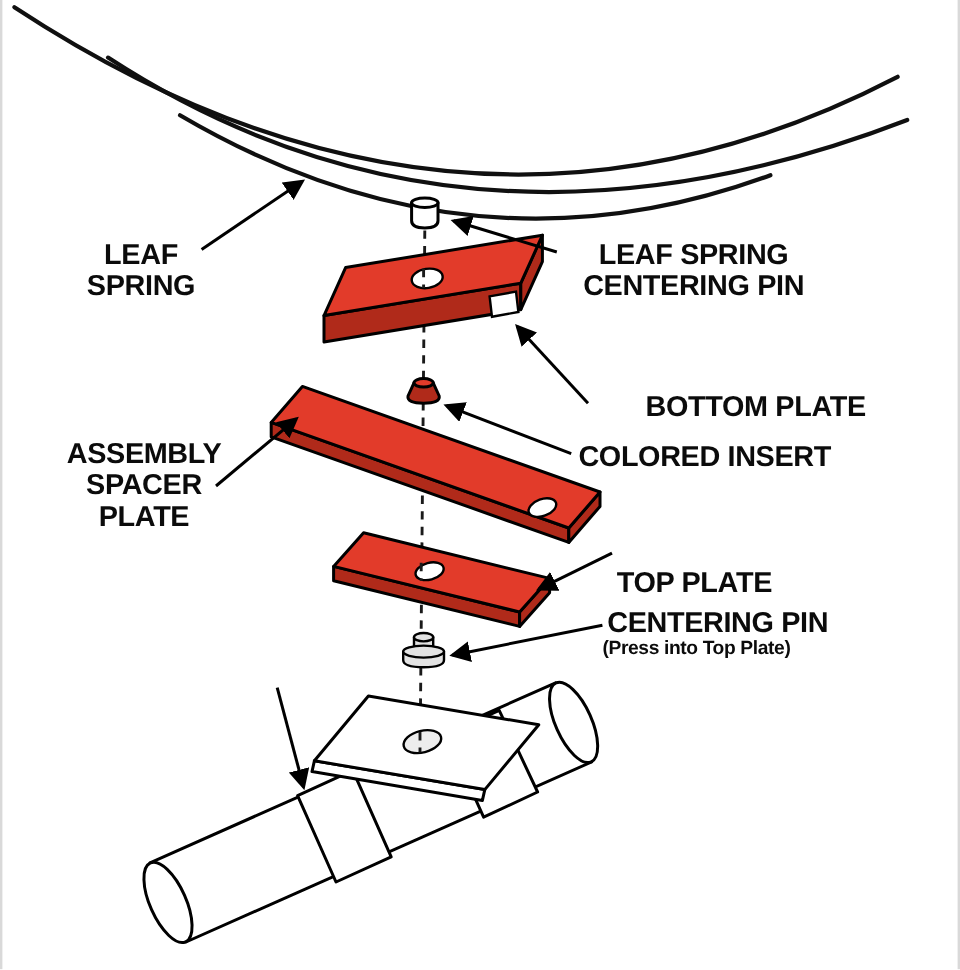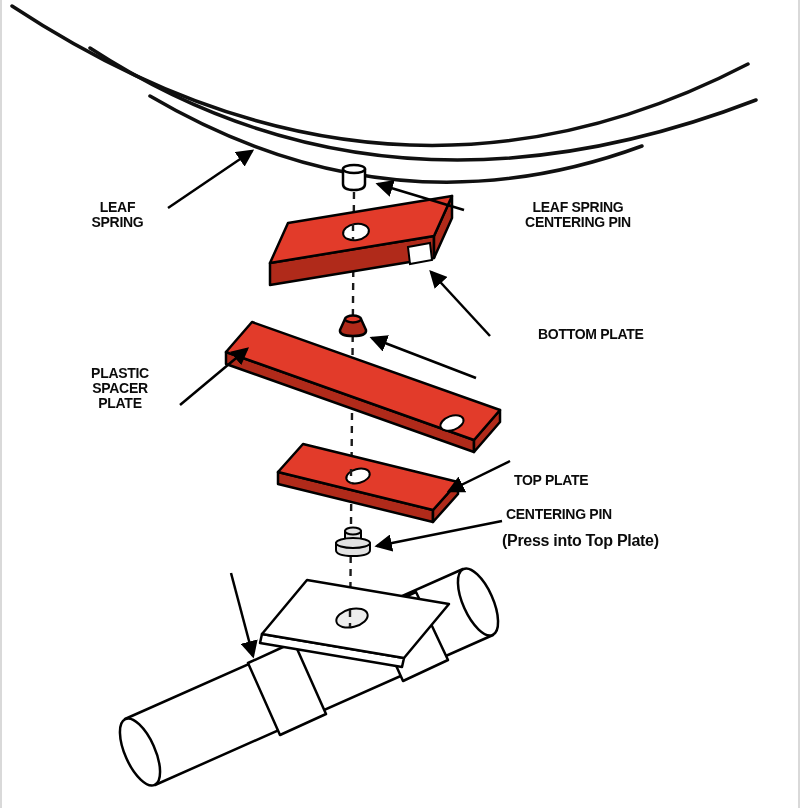--- a/index.html
+++ b/index.html
@@ -11,21 +11,21 @@
   }
   html,body{margin:0;padding:0;background:#fff;}
   .stage{
     position:relative;width:800px;height:808px;background:var(--background);
     overflow:hidden;font-family:"Liberation Sans","DejaVu Sans",sans-serif;
   }
   .edge{position:absolute;top:0;bottom:0;width:2px;background:#d9d9d9;}
   .edge.left{left:0;} .edge.right{right:0;}
   svg{position:absolute;left:0;top:0;}
   .lbl{
-    position:absolute;font-weight:700;font-size:14px;line-height:1.08;
+    position:absolute;font-weight:700;font-size:24px;line-height:1.08;
     color:#0b0b0b;white-space:pre-line;letter-spacing:-0.3px;
   }
   .lbl.center{text-align:center;}
   .lbl.note{font-size:16px;}
   .part-top{fill:var(--part-red);stroke:var(--outline);stroke-width:2.5;stroke-linejoin:round;}
   .part-side{fill:var(--part-red-dark);stroke:var(--outline);stroke-width:2.5;stroke-linejoin:round;}
   .hole{fill:#ffffff;stroke:var(--outline);stroke-width:2;}
   .white-part{fill:#ffffff;stroke:var(--outline);stroke-width:2.5;stroke-linejoin:round;}
   .gray-part{fill:var(--metal-gray);stroke:var(--outline);stroke-width:2;stroke-linejoin:round;}
   .arc{fill:none;stroke:#101010;stroke-width:3.5;stroke-linecap:round;}
@@ -123,22 +123,23 @@
   </svg>
 
   <div class="lbl center" style="left:50px;top:200px;width:135px;">LEAF
 SPRING</div>
 
   <div class="lbl center" style="left:468px;top:200px;width:220px;">LEAF SPRING
 CENTERING PIN</div>
 
   <div class="lbl" style="left:494px;top:327px;width:220px;margin-left:44px;">BOTTOM PLATE</div>
 
+  <div class="lbl" style="left:482px;top:368px;width:240px;">COLORED INSERT</div>
 
-  <div class="lbl center" style="left:50px;top:366px;width:140px;">PLASTIC
+  <div class="lbl center" style="left:50px;top:366px;width:140px;">ASSEMBLY
 SPACER
 PLATE</div>
 
   <div class="lbl" style="left:514px;top:449px;width:180px;margin-top:24px;">TOP PLATE</div>
 
   <div class="lbl" style="left:506px;top:507px;width:220px;">CENTERING PIN</div>
 
   <div class="lbl note" style="left:502px;top:532px;width:280px;">(Press into Top Plate)</div>
 
 

